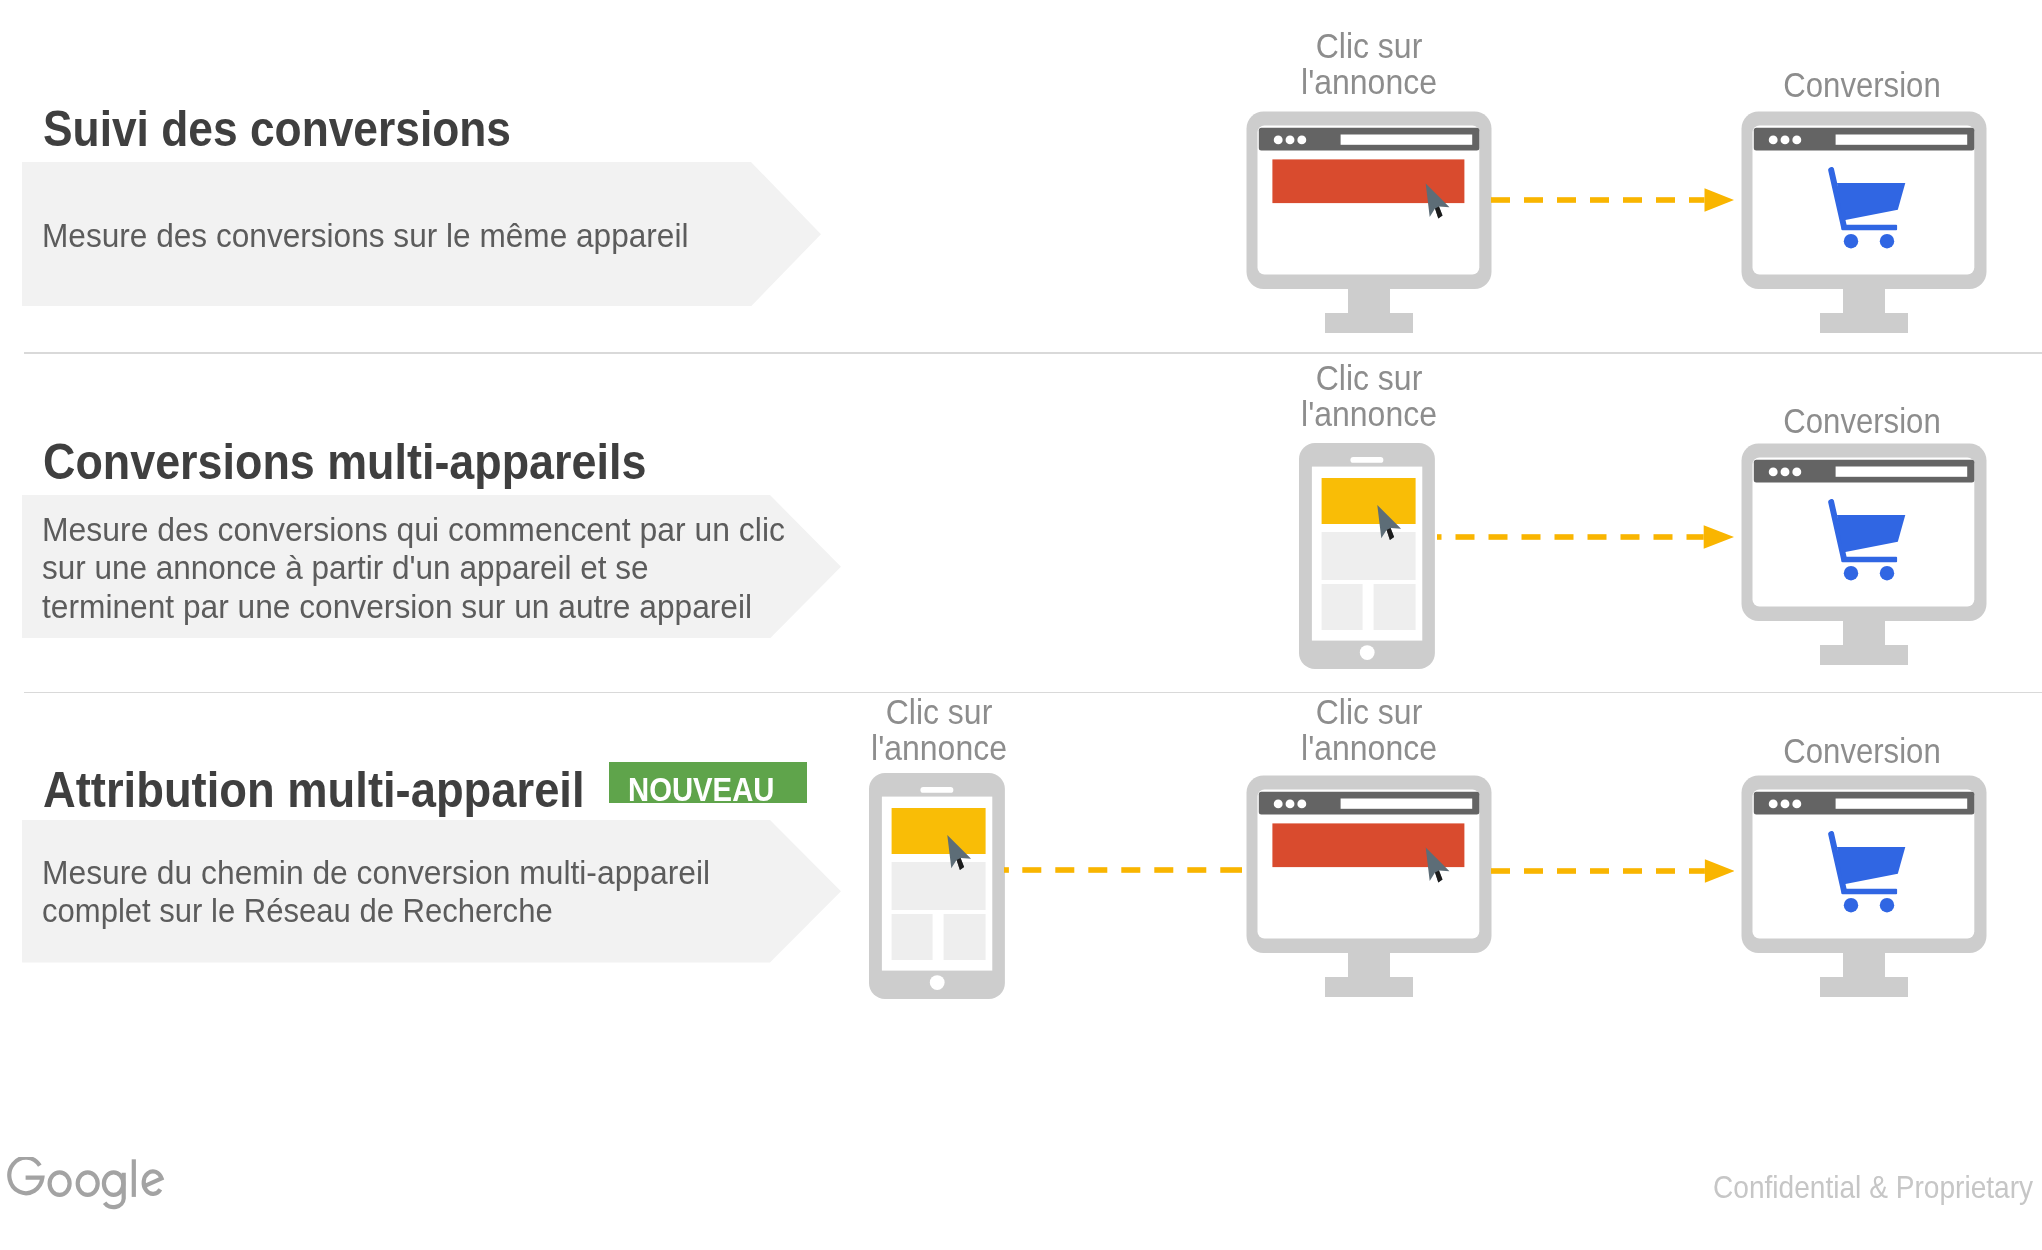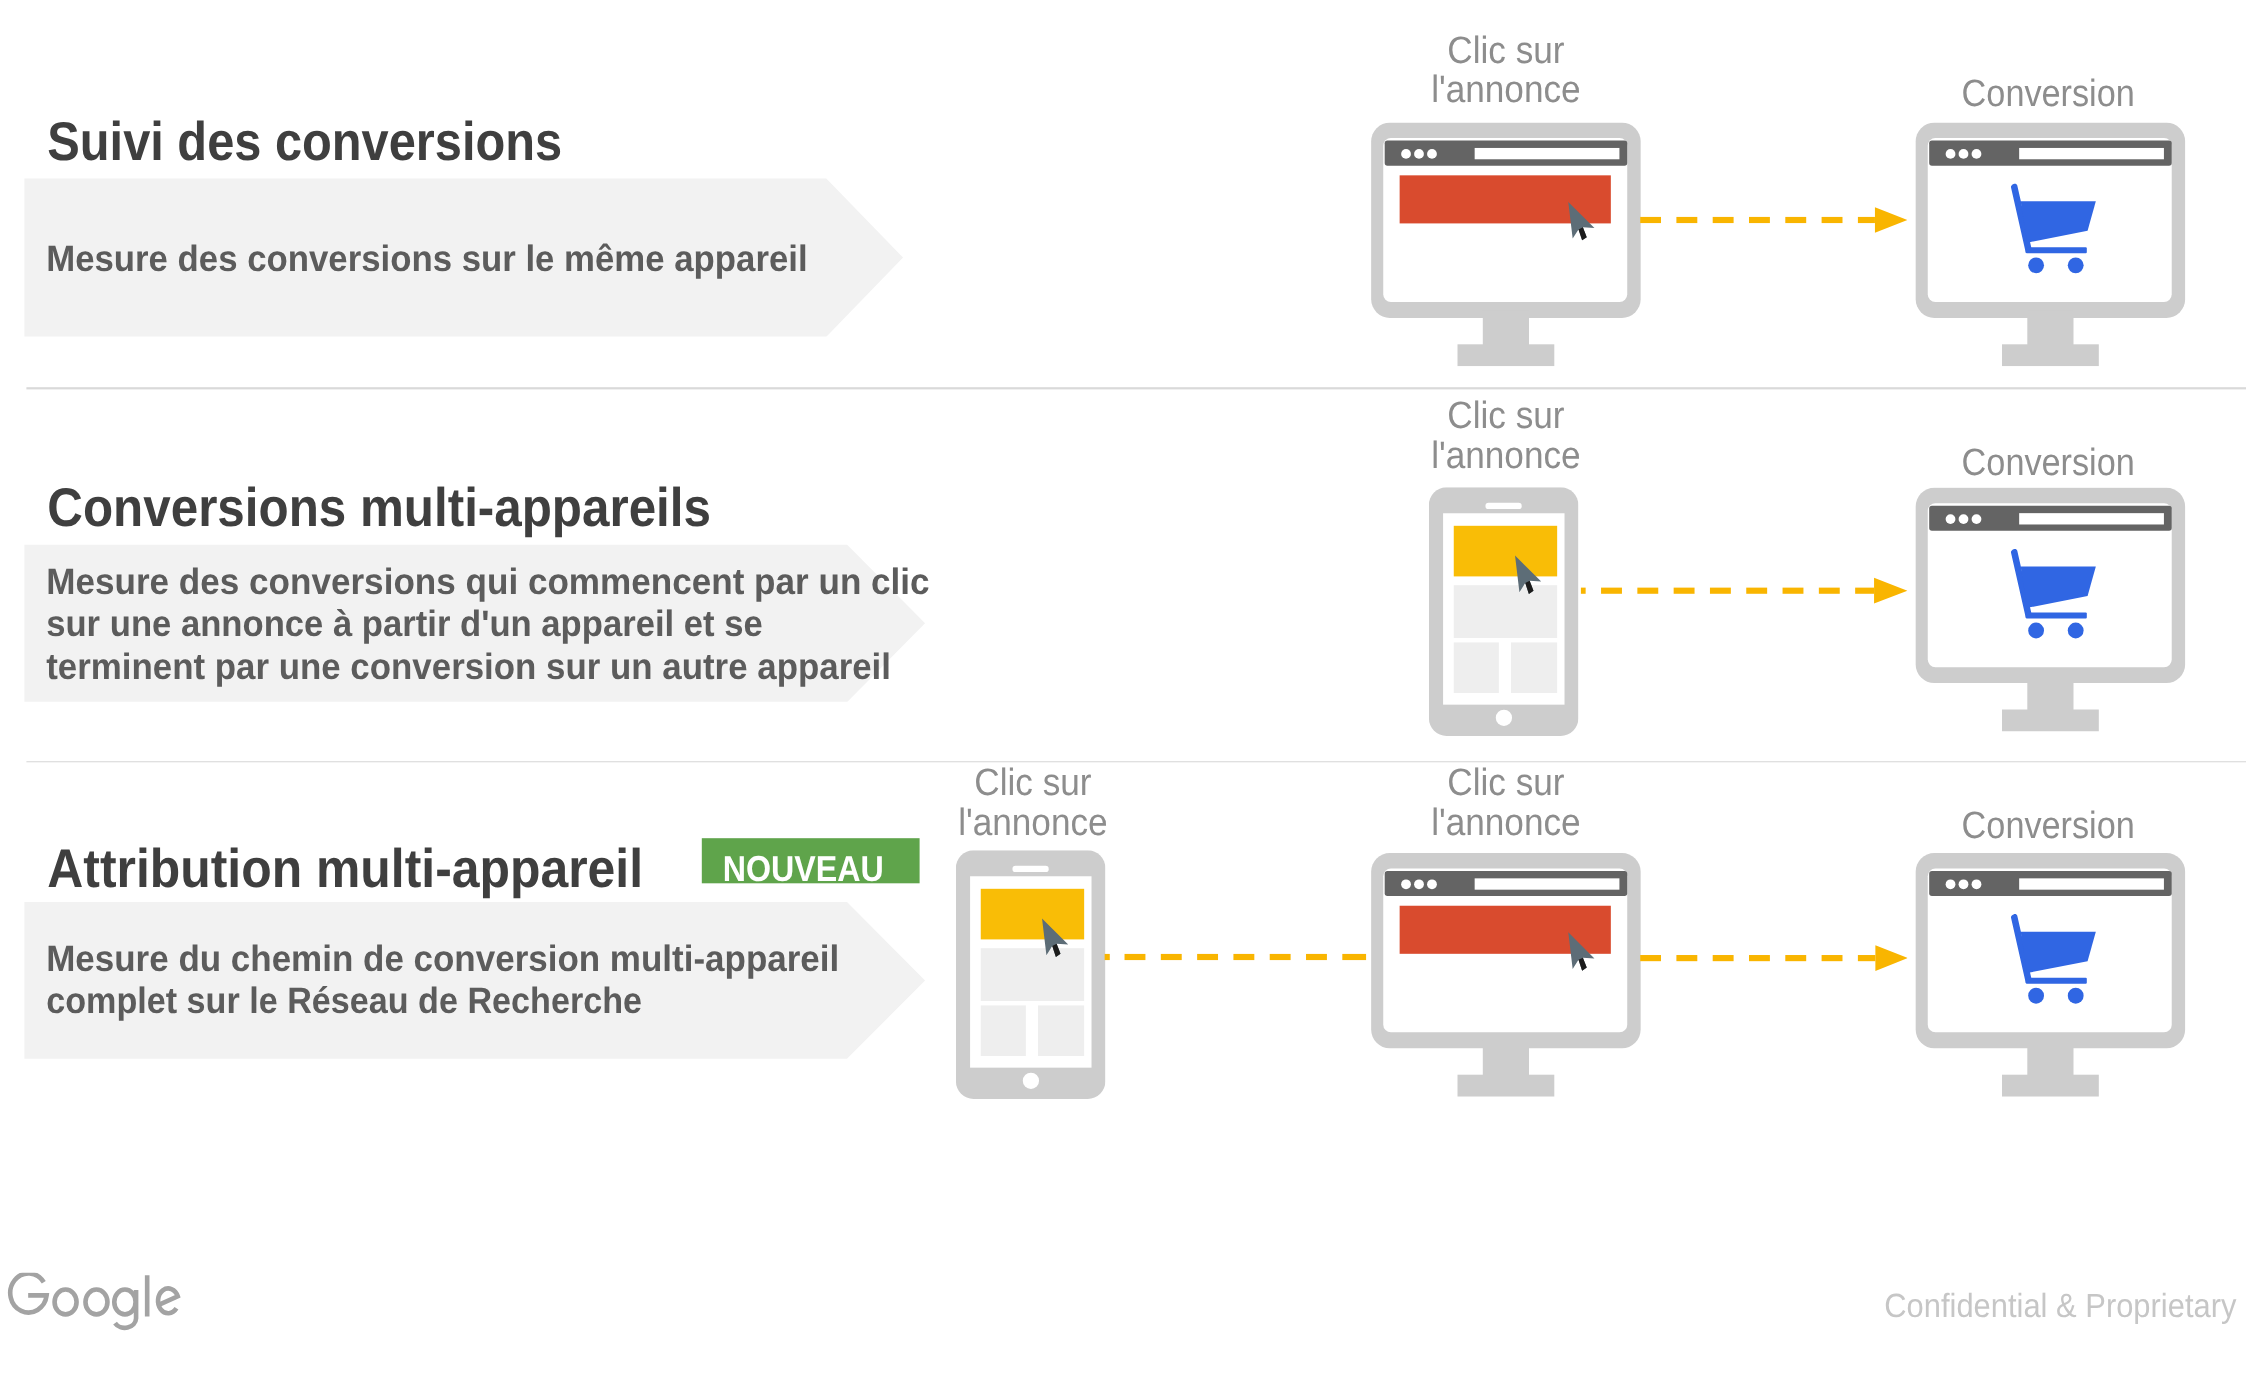--- a/index.html
+++ b/index.html
@@ -5,21 +5,21 @@
   html,body{margin:0;padding:0;}
   body{width:2042px;height:1250px;background:#ffffff;
        font-family:"Liberation Sans",sans-serif;overflow:hidden;}
   .slide{position:relative;width:2042px;height:1250px;background:#fff;}
 
   .divider{position:absolute;left:24px;right:0;height:1.6px;background:#d9d9d9;}
 
   .row-title{position:absolute;font-size:49.5px;font-weight:bold;color:#3f3f3f;
              white-space:nowrap;line-height:49.5px;transform-origin:0 0;}
 
-  .callout{position:absolute;font-weight:bold;}
+  .callout{position:absolute;}
   .callout .shape{position:absolute;left:0;top:0;display:block;}
   .callout .ln{position:absolute;left:20px;color:#5c5c5c;font-size:33.4px;
                line-height:38.3px;white-space:nowrap;transform-origin:0 0;}
 
   .badge{position:absolute;background:#5fa44b;}
   .badge span{position:absolute;color:#fff;font-weight:bold;font-size:32.8px;
               line-height:32.8px;white-space:nowrap;transform:scaleX(0.893);
               transform-origin:0 0;}
 
   .caption{position:absolute;color:#8d8d8d;font-size:34.6px;line-height:36.2px;
@@ -186,21 +186,21 @@
         <rect x="249.5" y="10.2" width="17.2" height="5.6" fill="#f9b500"></rect>
         <polygon points="266.7,1.3 297.0,13.0 266.7,24.7" fill="#f9b500"></polygon>
       </svg>
     </div>
   </div>
 
   <div class="divider" style="top:691.8px;"></div>
 
   <div>
     <div class="row-title" style="left:43px;top:764.8px;transform:scaleX(0.9160);">Attribution multi-appareil</div>
-    <div class="badge" style="left:638px;top:761.5px;width:197.7px;height:41px;">
+    <div class="badge" style="left:609px;top:761.5px;width:197.7px;height:41px;">
         <span style="left:18.5px;top:12.8px;">NOUVEAU</span>
       </div>
 
     <div class="callout" style="left:22.4px;top:820px;width:819px;height:142.6px;">
       <svg class="shape" width="819" height="142.6" viewBox="0 0 819 142.6">
         <polygon points="0,0 748,0 819,71.3 748,142.6 0,142.6" fill="#f2f2f2"></polygon>
       </svg>
       <div class="ln" style="top:33.7px;transform:scaleX(0.9523);">Mesure du chemin de conversion multi-appareil</div>
       <div class="ln" style="top:72.0px;transform:scaleX(0.9295);">complet sur le Réseau de Recherche</div>
     </div>

